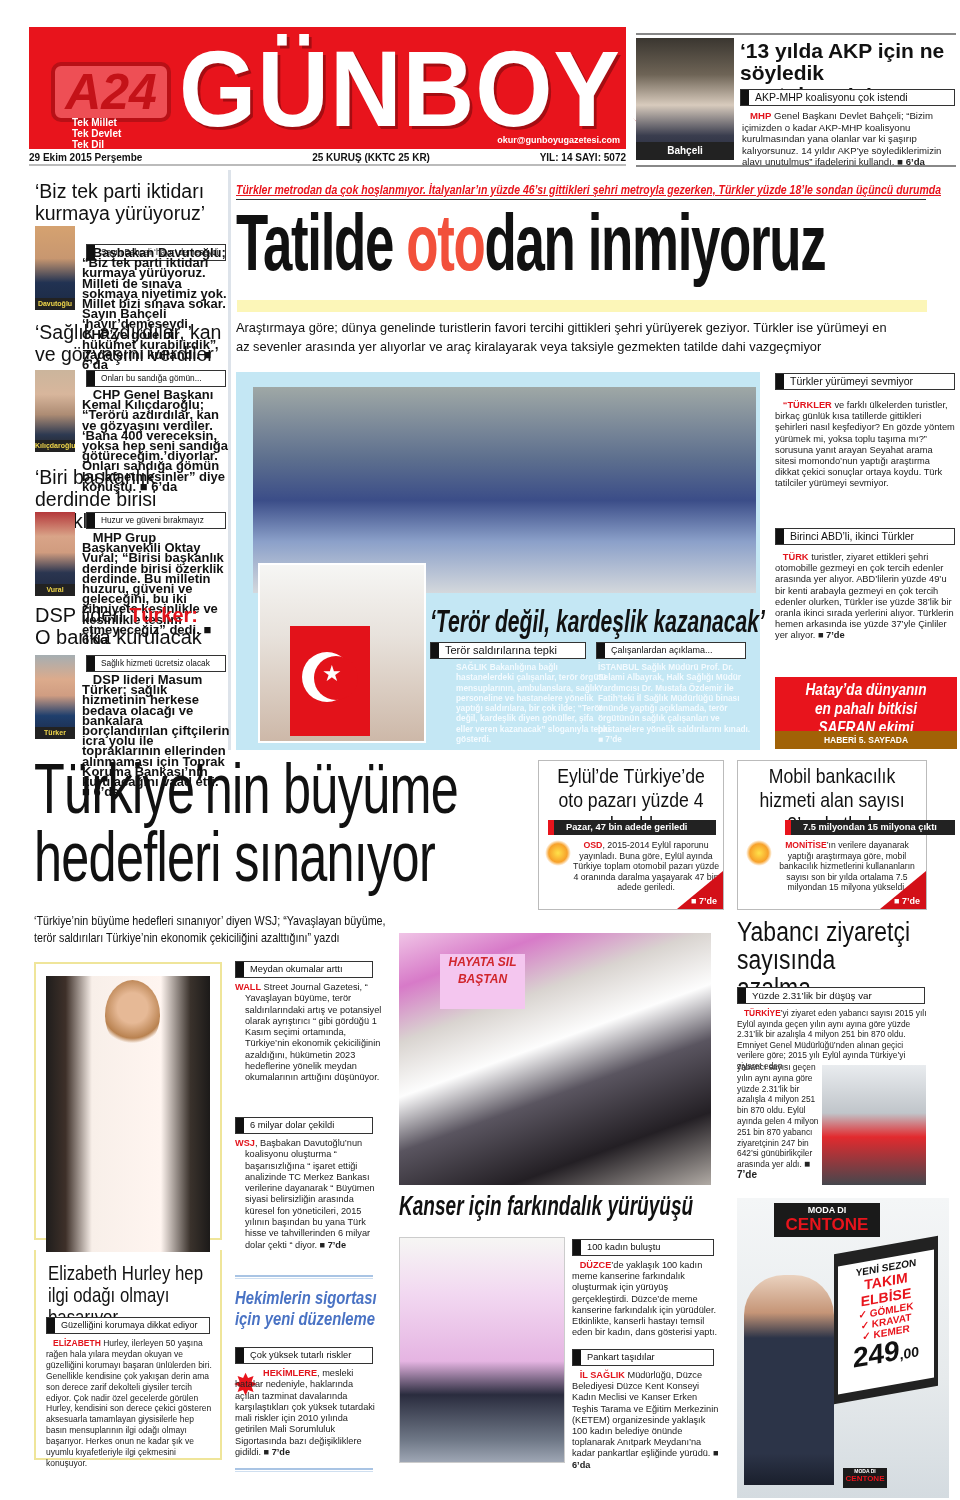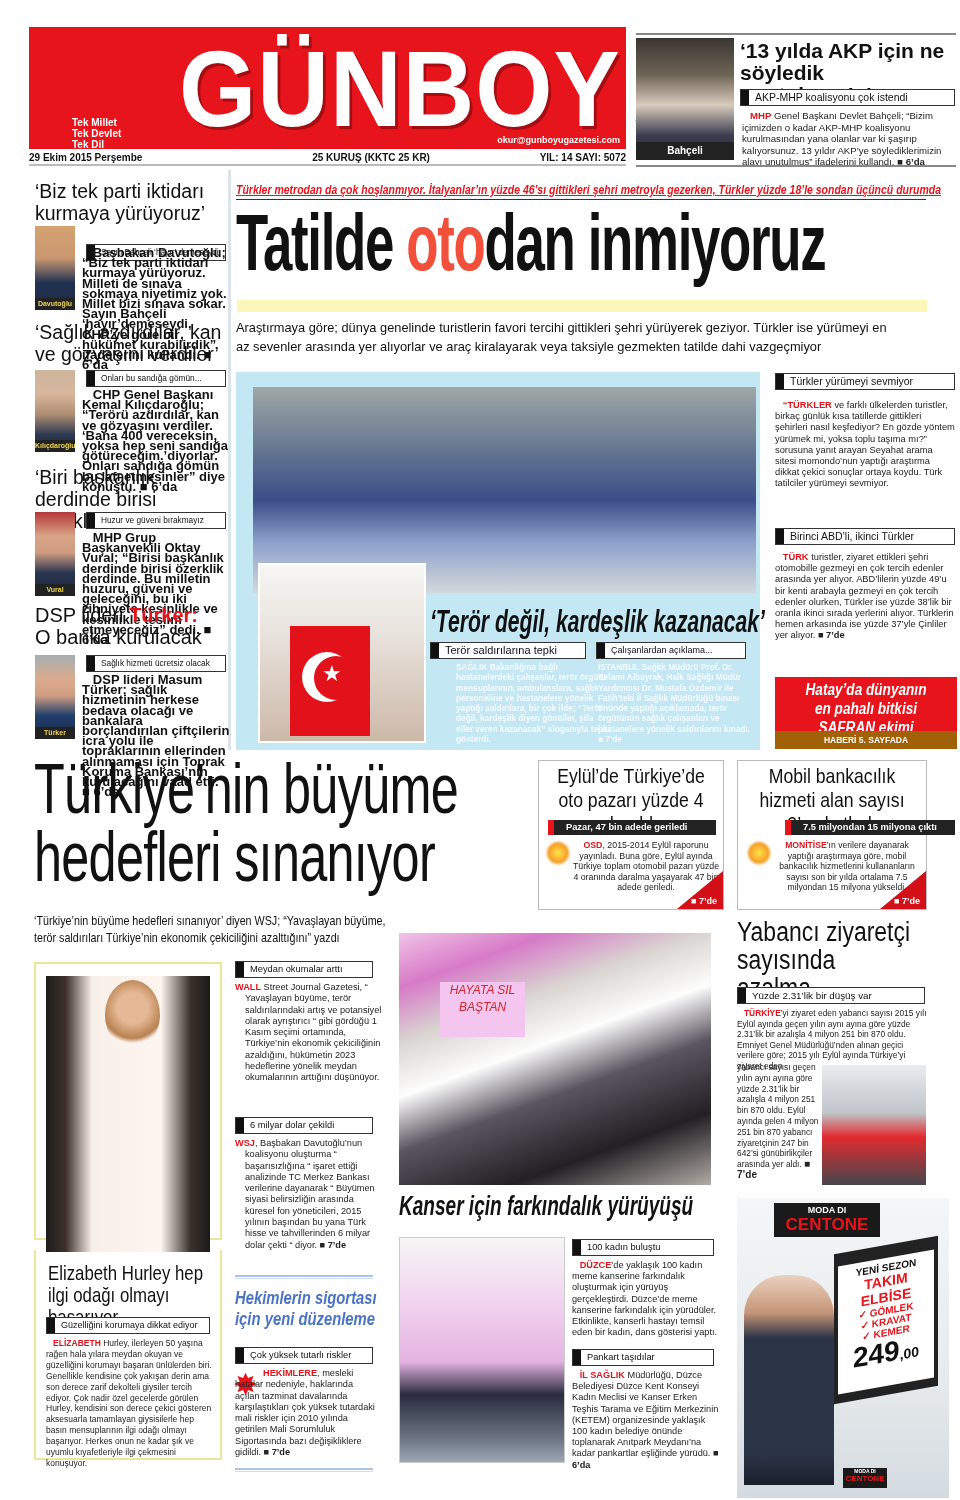--- a/index.html
+++ b/index.html
@@ -79,40 +79,41 @@
 #ad-logo{left:774px;top:1203px;width:106px;height:34px;background:#1a1a1a;color:#e8141c;font-weight:bold;text-align:center}
 #ad-man{left:744px;top:1275px;width:90px;height:210px;background:linear-gradient(180deg,#ead2bf 0%,#c59577 18%,#2c3448 30%,#2c3448 85%,#1a1f2c 100%);border-radius:40px 40px 0 0}
 #ad-screen{left:834px;top:1245px;width:104px;height:150px;background:#222;transform:skewY(-10deg)}
 #ad-screen-in{left:838px;top:1258px;width:96px;height:128px;background:#fff;transform:skewY(-10deg)}
 </style>
 </head>
 <body>
 
 <div class="abs" id="masthead">
   <div class="abs" id="logo-text">GÜNBOYU</div>
+  <div class="abs" id="watermark">A24</div>
   <div class="abs" id="slogan">
     <div>Tek Millet</div>
     <div>Tek Devlet</div>
     <div>Tek Dil</div>
     <div>Tek Bayrak</div>
   </div>
   <div class="abs" id="email">okur@gunboyugazetesi.com</div>
 </div>
 <div class="abs" id="infobar">
   <span>29 Ekim 2015 Perşembe</span>
   <span style="margin-left:60px">25 KURUŞ (KKTC 25 KR)</span>
   <span>YIL: 14 SAYI: 5072</span>
 </div>
 
 <div class="abs" id="tr-top-rule"></div>
 <div class="abs" id="tr-photo"></div>
 <div class="abs" id="tr-photo-cap">Bahçeli</div>
 <div class="abs" id="tr-head">‘13 yılda AKP için ne söyledik unutulmuş!..’</div>
 <div class="kicker" style="left:740px;top:89px;width:215px"><span>AKP-MHP koalisyonu çok istendi</span></div>
-<div class="abs body" style="left:742px;top:110px;width:214px;font-size:9.6px;line-height:11.6px">&nbsp;&nbsp;&nbsp;<span class="red">MHP</span><span> Genel Başkanı Devlet Bahçeli; “Bizim içimizden o kadar AKP-MHP koalisyonu kurulmasından yana olanlar var ki şaşırıp kalıyorsunuz. 13 yıldır AKP’ye söylediklerimizin alayı unutulmuş” ifadelerini kullandı.</span> <span class="ref">■ 6’da</span></div>
+<div class="abs body" style="left:742px;top:110px;width:214px;font-size:9.6px;line-height:11.6px">&nbsp;&nbsp;&nbsp;<span class="red">MHP</span><span> Genel Başkanı Devlet Bahçeli; “Bizim içimizden o kadar AKP-MHP koalisyonu kurulmasından yana olanlar var ki şaşırıp kalıyorsunuz. 14 yıldır AKP’ye söylediklerimizin alayı unutulmuş” ifadelerini kullandı.</span> <span class="ref">■ 6’da</span></div>
 <div class="abs" style="left:636px;top:165px;width:320px;height:2px;background:#888"></div>
 
 <div class="abs" id="lc-divider"></div>
 
 <div class="abs lc-head" style="top:180px">‘Biz tek parti iktidarı kurmaya yürüyoruz’</div>
 <div class="abs lc-photo" style="top:226px;background:linear-gradient(180deg,#d5a270 0%,#c89770 40%,#213252 70%,#1c2a44 100%)"></div>
 <div class="abs lc-cap" style="top:298px">Davutoğlu</div>
 <div class="kicker" style="left:86px;top:244px;width:140px;font-size:8.3px"><span>Sayın Bahçeli ‘hayır’ demeseydi</span></div>
 <div class="abs lc-body" style="top:248px">&nbsp;&nbsp;&nbsp;<span>Başbakan Davutoğlu; “Biz tek parti iktidarı kurmaya yürüyoruz. Milleti de sınava sokmaya niyetimiz yok. Millet bizi sınava sokar. Sayın Bahçeli ‘hayır’demeseydi, CHP’ye göre bir hükümet kurabilirdik” ifadelerini kullandı.</span> <span>■ 6’da</span></div>
 
@@ -194,21 +195,21 @@
 <div class="abs body" style="left:235px;top:1138px;width:150px;font-size:9.2px;line-height:11.3px;padding-left:10px;text-indent:-10px"><span class="red">WSJ</span><span>, Başbakan Davutoğlu’nun koalisyonu oluşturma “ başarısızlığına “ işaret ettiği analizinde TC Merkez Bankası verilerine dayanarak “ Büyümen siyasi belirsizliğin arasında küresel fon yöneticileri, 2015 yılının başından bu yana Türk hisse ve tahvillerinden 6 milyar dolar çekti “ diyor.</span> <span class="ref">■ 7’de</span></div>
 <div class="abs rule-blue" style="left:235px;top:1275px;width:138px"></div>
 
 <div class="abs" id="hek-head" style="white-space:normal;width:200px">Hekimlerin sigortası için yeni düzenleme</div>
 <div class="kicker" style="left:235px;top:1347px;width:138px;font-size:9.3px"><span>Çok yüksek tutarlı riskler</span></div>
 <div class="abs" id="red-star">✸</div>
 <div class="abs body" style="left:235px;top:1368px;width:142px;font-size:9.2px;line-height:11.3px;text-indent:28px"><span class="red">HEKİMLERE</span><span>, mesleki hatalar nedeniyle, haklarında açılan tazminat davalarında karşılaştıkları çok yüksek tutardaki mali riskler için 2010 yılında getirilen Mali Sorumluluk Sigortasında bazı değişikliklere gidildi.</span> <span class="ref">■ 7’de</span></div>
 <div class="abs rule-blue" style="left:235px;top:1468px;width:138px"></div>
 
 <div class="abs" id="kanser-photo"></div>
-<div class="abs" style="left:440px;top:982px;width:85px;height:55px;background:#f4c6ef;color:#d0262d;font-weight:normal;font-size:12px;text-align:center;line-height:17px;font-style:italic">HAYATA SIL BAŞTAN</div>
+<div class="abs" style="left:440px;top:954px;width:85px;height:55px;background:#f4c6ef;color:#d0262d;font-weight:bold;font-size:12px;text-align:center;line-height:17px;font-style:italic">HAYATA SIL BAŞTAN</div>
 <div class="abs" id="kanser-head">Kanser için farkındalık yürüyüşü</div>
 <div class="abs" id="kanser-photo2"></div>
 <div class="kicker" style="left:572px;top:1239px;width:142px;font-size:9.3px"><span>100 kadın buluştu</span></div>
 <div class="abs body" style="left:572px;top:1260px;width:148px;font-size:9.2px;line-height:11.2px">&nbsp;&nbsp;&nbsp;<span class="red">DÜZCE</span><span>’de yaklaşık 100 kadın meme kanserine farkındalık oluşturmak için yürüyüş gerçekleştirdi. Düzce’de meme kanserine farkındalık için yürüdüler. Etkinlikte, kanserli hastayı temsil eden bir kadın, dans gösterisi yaptı.</span></div>
 <div class="kicker" style="left:572px;top:1349px;width:142px;font-size:9.3px"><span>Pankart taşıdılar</span></div>
 <div class="abs body" style="left:572px;top:1370px;width:148px;font-size:9.2px;line-height:11.2px">&nbsp;&nbsp;&nbsp;<span class="red">İL SAĞLIK</span><span> Müdürlüğü, Düzce Belediyesi Düzce Kent Konseyi Kadın Meclisi ve Kanser Erken Teşhis Tarama ve Eğitim Merkezinin (KETEM) organizesinde yaklaşık 100 kadın belediye önünde toplanarak Anıtpark Meydanı’na kadar pankartlar eşliğinde yürüdü.</span> <span class="ref">■ 6’da</span></div>
 
 <div class="abs" id="yabanci-head">Yabancı ziyaretçi sayısında azalma</div>
 <div class="kicker" style="left:737px;top:987px;width:188px;font-size:9.8px"><span>Yüzde 2.31’lik bir düşüş var</span></div>
 <div class="abs body" style="left:737px;top:1008px;width:192px;font-size:8.4px;line-height:10.6px">&nbsp;&nbsp;&nbsp;<span class="red">TÜRKİYE</span><span>’yi ziyaret eden yabancı sayısı 2015 yılı Eylül ayında geçen yılın aynı ayına göre yüzde 2.31’lik bir azalışla 4 milyon 251 bin 870 oldu. Emniyet Genel Müdürlüğü’nden alınan geçici verilere göre; 2015 yılı Eylül ayında Türkiye’yi ziyaret eden</span></div>

